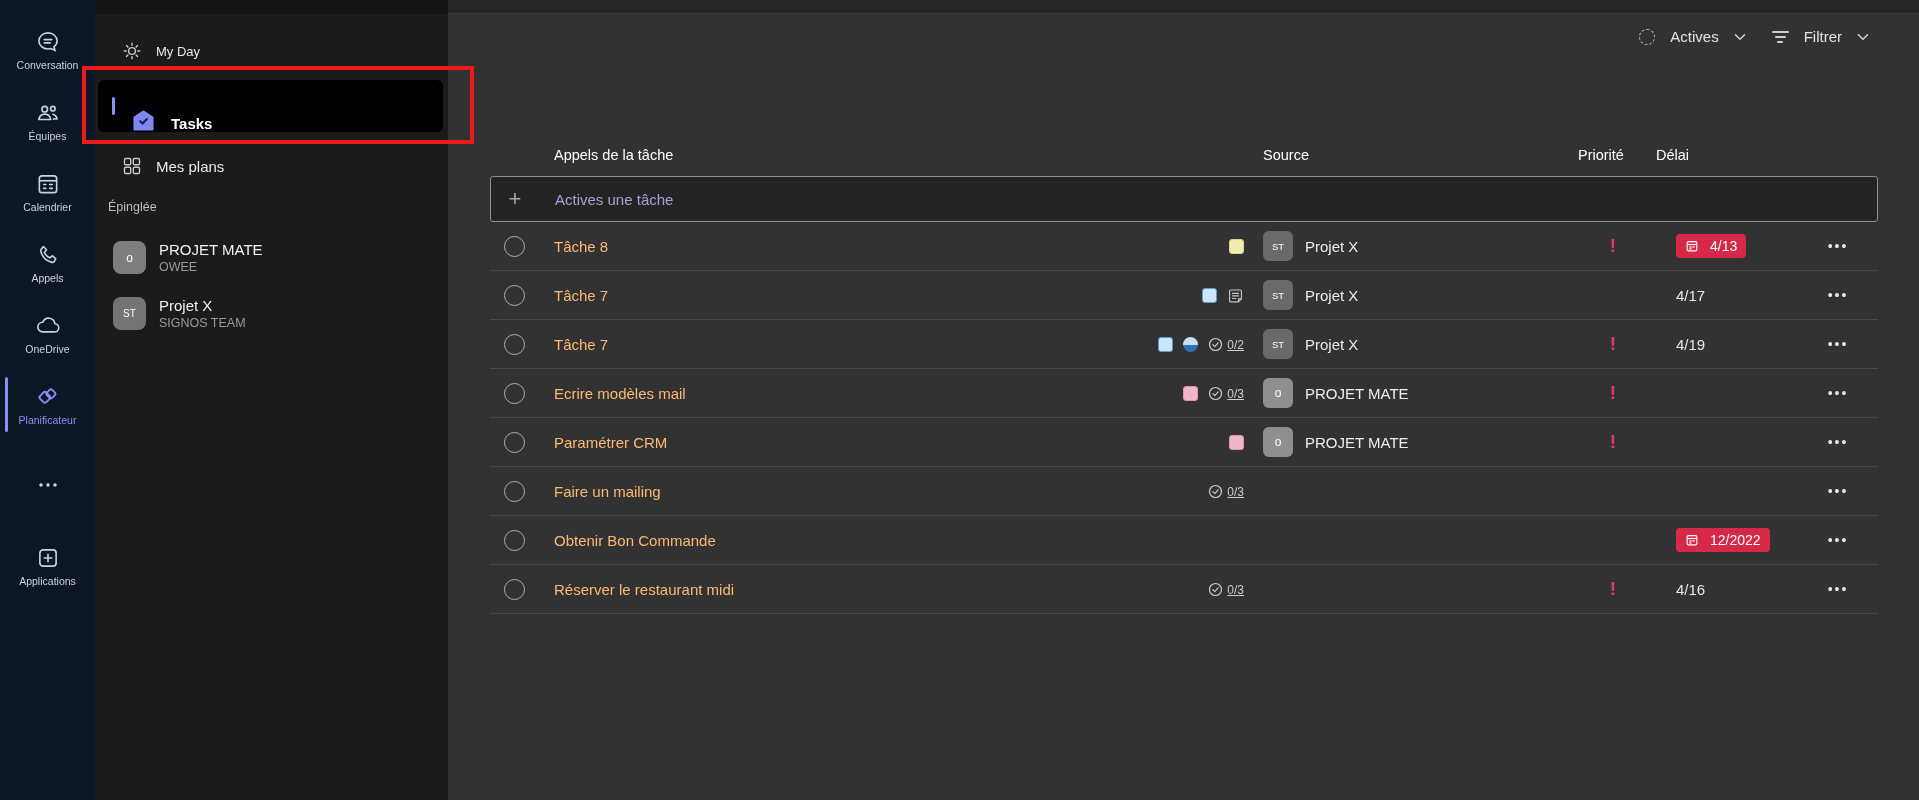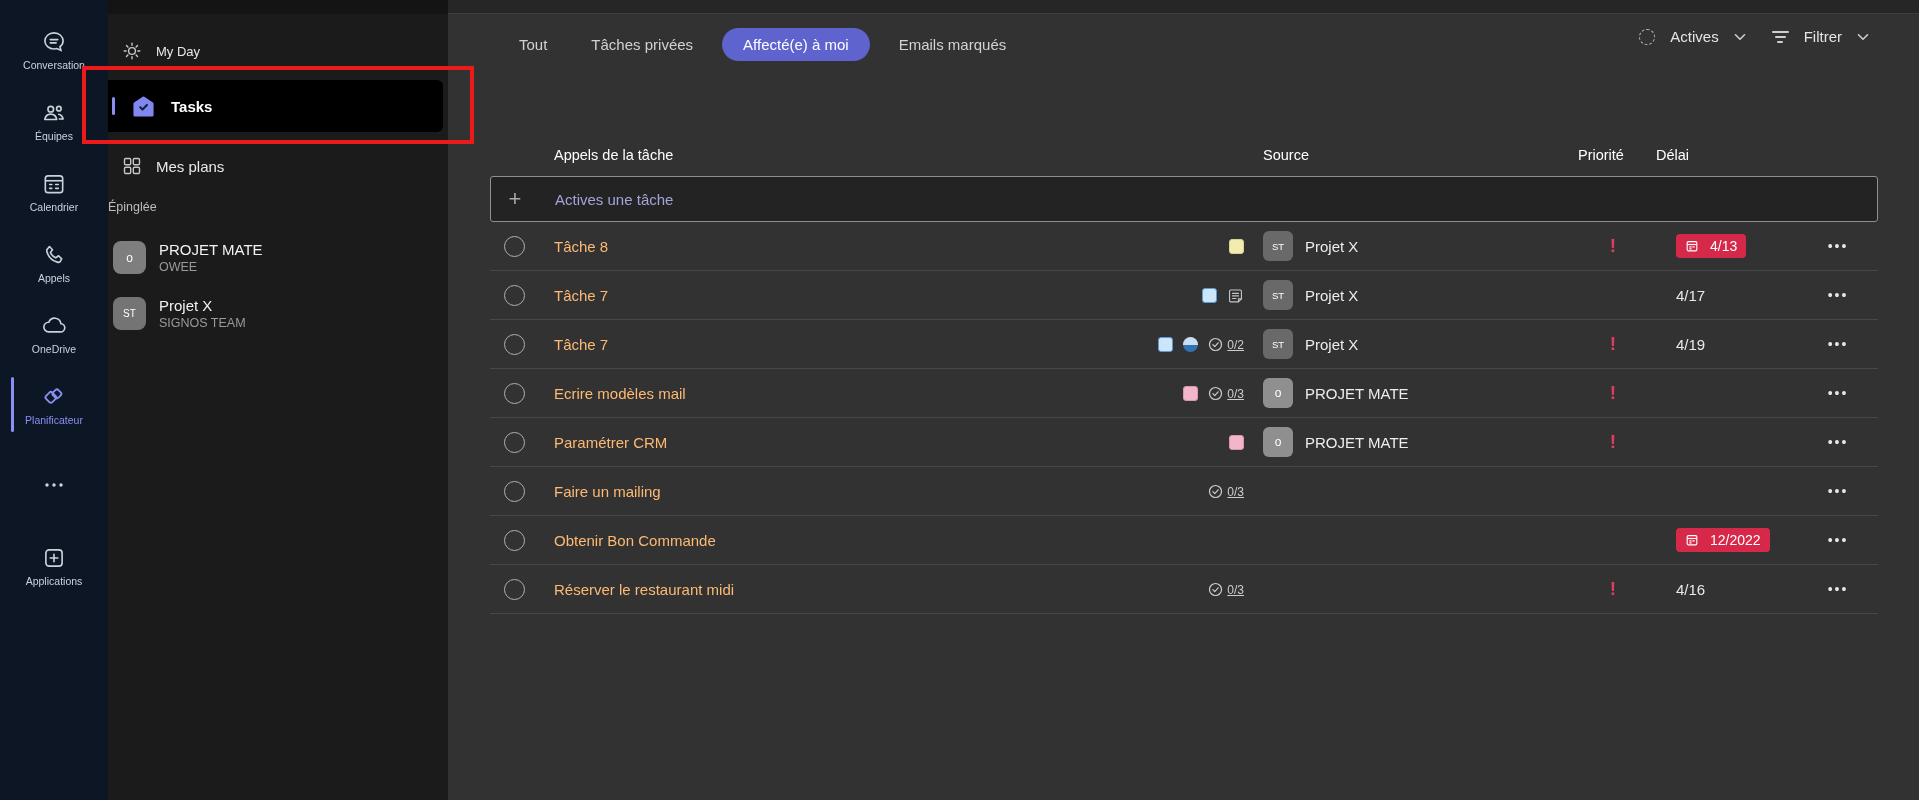--- a/index.html
+++ b/index.html
@@ -1,40 +1,40 @@
 <!DOCTYPE html>
 <html><head>
 <meta charset="utf-8">
 <style>
   * { box-sizing: border-box; margin: 0; padding: 0; }
   html,body { width:1919px; height:800px; overflow:hidden; background:#323232;
     font-family:"Liberation Sans", sans-serif; }
 
   
-  .rail { position:absolute; left:0; top:0; width:108px; height:800px; background:#0d1625;
+  .rail { position:absolute; left:0; top:0; width:95px; height:800px; background:#0d1625;
     display:flex; flex-direction:column; align-items:center; padding-top:14px; z-index:5; }
   .rail-item { position:relative; width:86px; height:71px; display:flex; flex-direction:column;
     align-items:center; justify-content:center; gap:4px; color:#ccd2db; cursor:pointer; }
   .rail-item .lbl { font-size:10.5px; color:#ccd2db; }
   .rail-item svg { display:block; }
   .rail-item.active { color:#8a90f2; }
   .rail-item.active .lbl { color:#8a90f2; }
   .rail-item.active::before { content:""; position:absolute; left:0; top:8px; bottom:8px;
     width:3px; background:#8a90f2; border-radius:2px; }
   .rail-more { height:54px; }
   .rail-spacer { height:18px; }
 
   
   .sidebar { position:absolute; left:86px; top:0; width:362px; height:800px; background:#1b1b1b; z-index:4; }
   .sidebar::before { content:""; position:absolute; left:0; top:0; right:0; height:14px; background:#141414; }
   .side-item { display:flex; align-items:center; gap:14px; color:#e8e8e8; cursor:pointer; }
   .my-day { position:absolute; left:36px; top:38px; height:26px; font-size:13px; }
   .mes-plans { position:absolute; left:36px; top:153px; height:26px; font-size:15px; }
   .tasks-item { position:absolute; left:12px; top:80px; width:345px; height:52px; background:#000;
-    border-radius:6px; display:flex; align-items:center; padding-left:34px; gap:16px; cursor:pointer; }
+    border-radius:6px; display:flex; align-items:flex-end; padding-left:34px; gap:16px; cursor:pointer; }
   .tasks-item::before { content:""; position:absolute; left:14px; top:17px; width:3px; height:18px;
     background:#8a90f2; border-radius:2px; }
   .tasks-item .t-label { color:#fff; font-size:15px; font-weight:700; }
   .pinned-header { position:absolute; left:22px; top:200px; font-size:12.5px; color:#bdbdbd; }
   .pin-item { position:absolute; left:27px; display:flex; gap:13px; cursor:pointer; }
   .pin-item .pav { width:33px; height:33px; border-radius:8px; display:flex; align-items:center;
     justify-content:center; color:#fff; }
   .pin1 { top:241px; } .pin2 { top:297px; }
   .pav-o { background:#7e7e7e; font-size:12px; }
   .pav-st { background:#747474; font-size:10px; }
@@ -211,26 +211,20 @@
       <div class="pin-sub">SIGNOS TEAM</div>
     </span>
   </div>
 </aside>
 
 <div class="red-box"></div>
 
 <main class="main">
   <div class="top-strip"></div>
 
-  <div class="tabs">
-    <span class="tab">Tout</span>
-    <span class="tab">Tâches privées</span>
-    <span class="tab active">Affecté(e) à moi</span>
-    <span class="tab">Emails marqués</span>
-  </div>
 
   <div class="controls">
     <span class="ctrl">
       <span class="dashed-circle"></span>
       <span>Actives</span>
       <svg width="12" height="8" viewBox="0 0 12 8" fill="none" stroke="#cfcfcf" stroke-width="1.6" stroke-linecap="round" stroke-linejoin="round">
           <path d="M1.5 1.8l4.5 4.4 4.5-4.4"></path>
         </svg>
     </span>
     <span class="ctrl">

